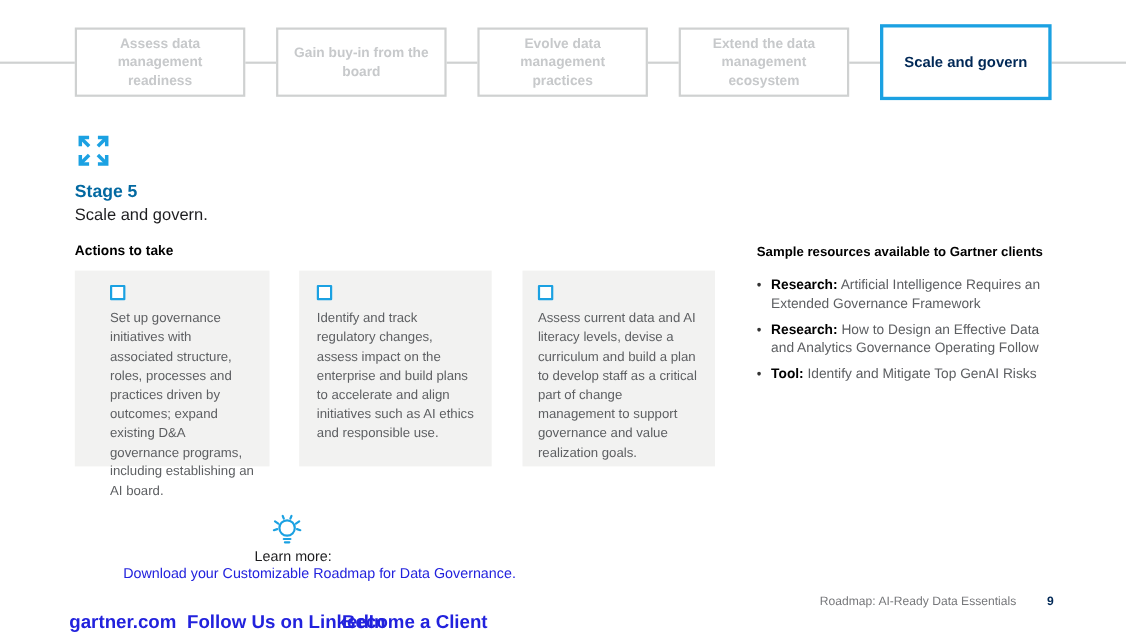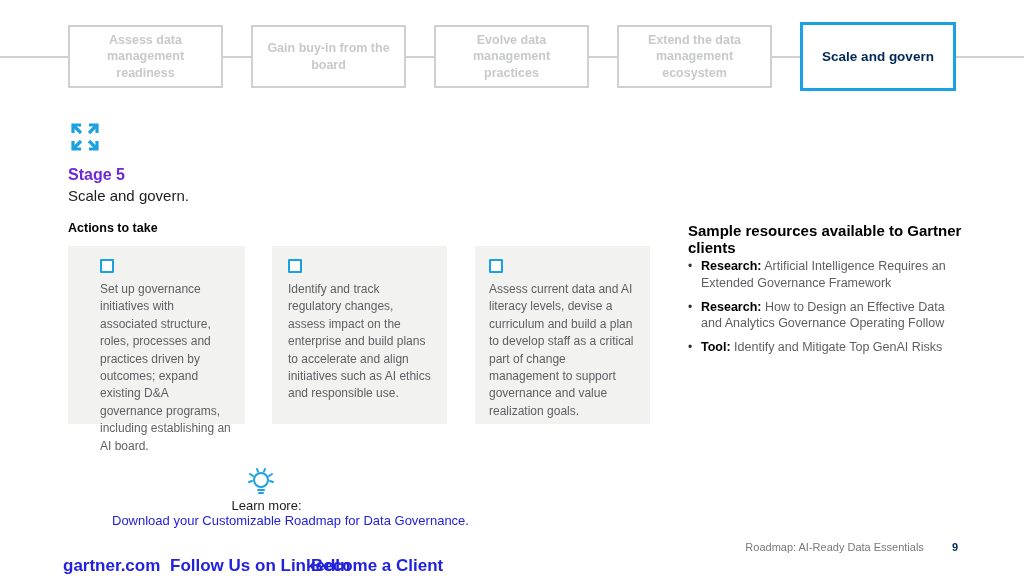--- a/index.html
+++ b/index.html
@@ -10,35 +10,35 @@
   .stepper { position:absolute; left:0; top:0; width:903px; height:100px; }
   .stepper-line { position:absolute; left:0; top:56px; width:1024px; height:2px; background:#cfd1d1; }
   .step-box { position:absolute; top:25px; width:155px; height:63px;
     background:#ffffff; border:2px solid #cfd1d1; display:flex; align-items:center; justify-content:center;
     text-align:center; font-weight:bold; font-size:12.5px; line-height:1.3; color:#c7c9cb; padding:4px 8px; }
   .step-box.active { top:22px; left:800px; width:156px; height:69px;
     border:3px solid #1ba1e2; color:#002856; font-size:13.5px; }
 
   
   .expand-icon { position:absolute; left:67px; top:119px; width:36px; height:36px; }
-  .stage-title { position:absolute; left:68px; top:166px; font-size:16px; font-weight:bold; color:#6d28d9; }
+  .stage-title { position:absolute; left:68px; top:166px; font-size:16px; font-weight:bold; color:#0369a1; }
   .stage-subtitle { position:absolute; left:68px; top:187px; font-size:15px; color:#1d1d1f; }
 
   
   .actions-heading { position:absolute; left:68px; top:221px; font-size:12.5px; font-weight:bold; color:#000000; }
   .card { position:absolute; top:246px; height:178px; background:#f2f2f1; padding:13px 14px; }
   .card1 { left:68px;  width:177px;padding-left:32px; }
   .card2 { left:272px; width:175px;padding-left:16px; }
   .card3 { left:475px; width:175px; }
   .checkbox { width:14px; height:14px; background:#ffffff; border:2px solid #1ba1e2; border-radius:1px; margin-bottom:8px; }
   .card-text { font-size:12px; line-height:1.45; color:#5d5f62; }
 
   
   .resources { position:absolute; left:688px; top:222px; width:280px; }
-  .resources-heading { font-size:15px; font-weight:bold; color:#000000; margin-bottom:2px; }
+  .resources-heading { font-size:12px; font-weight:bold; color:#000000; margin-bottom:15px; }
   .resource-item { display:flex; font-size:12.5px; line-height:1.34; color:#5d5f62; margin-bottom:7px; }
   .resource-bullet { width:13px; flex:0 0 13px; color:#333; font-size:12px; }
   .resource-label { font-weight:bold; color:#000000; }
 
   
   .learn-more { position:absolute; left:64px; top:466px; display:flex; align-items:center;flex-direction:column; }
   .bulb-icon { width:32px; height:32px; margin-right:10px; }
   .learn-more-text { font-size:13px; color:#1d1d1f; }
   .learn-more-link { font-size:13px; font-weight:normal; color:#2222dd; cursor:pointer;padding-left:48px; }
 

